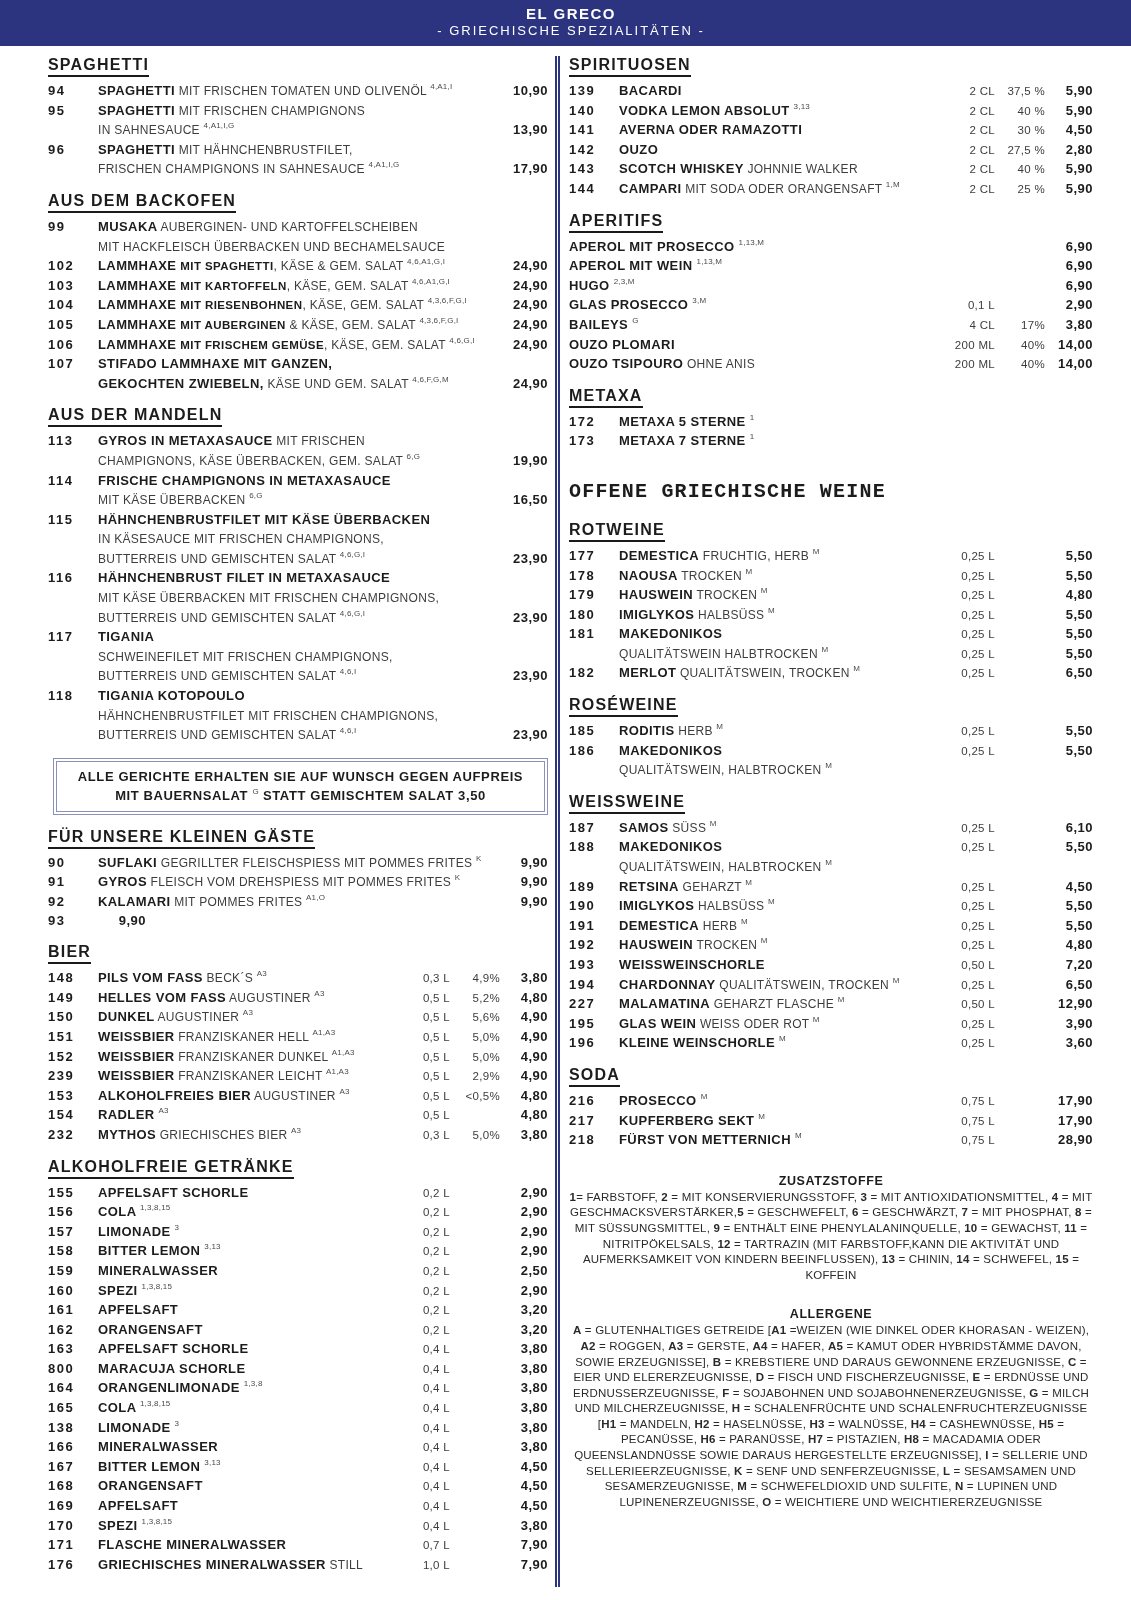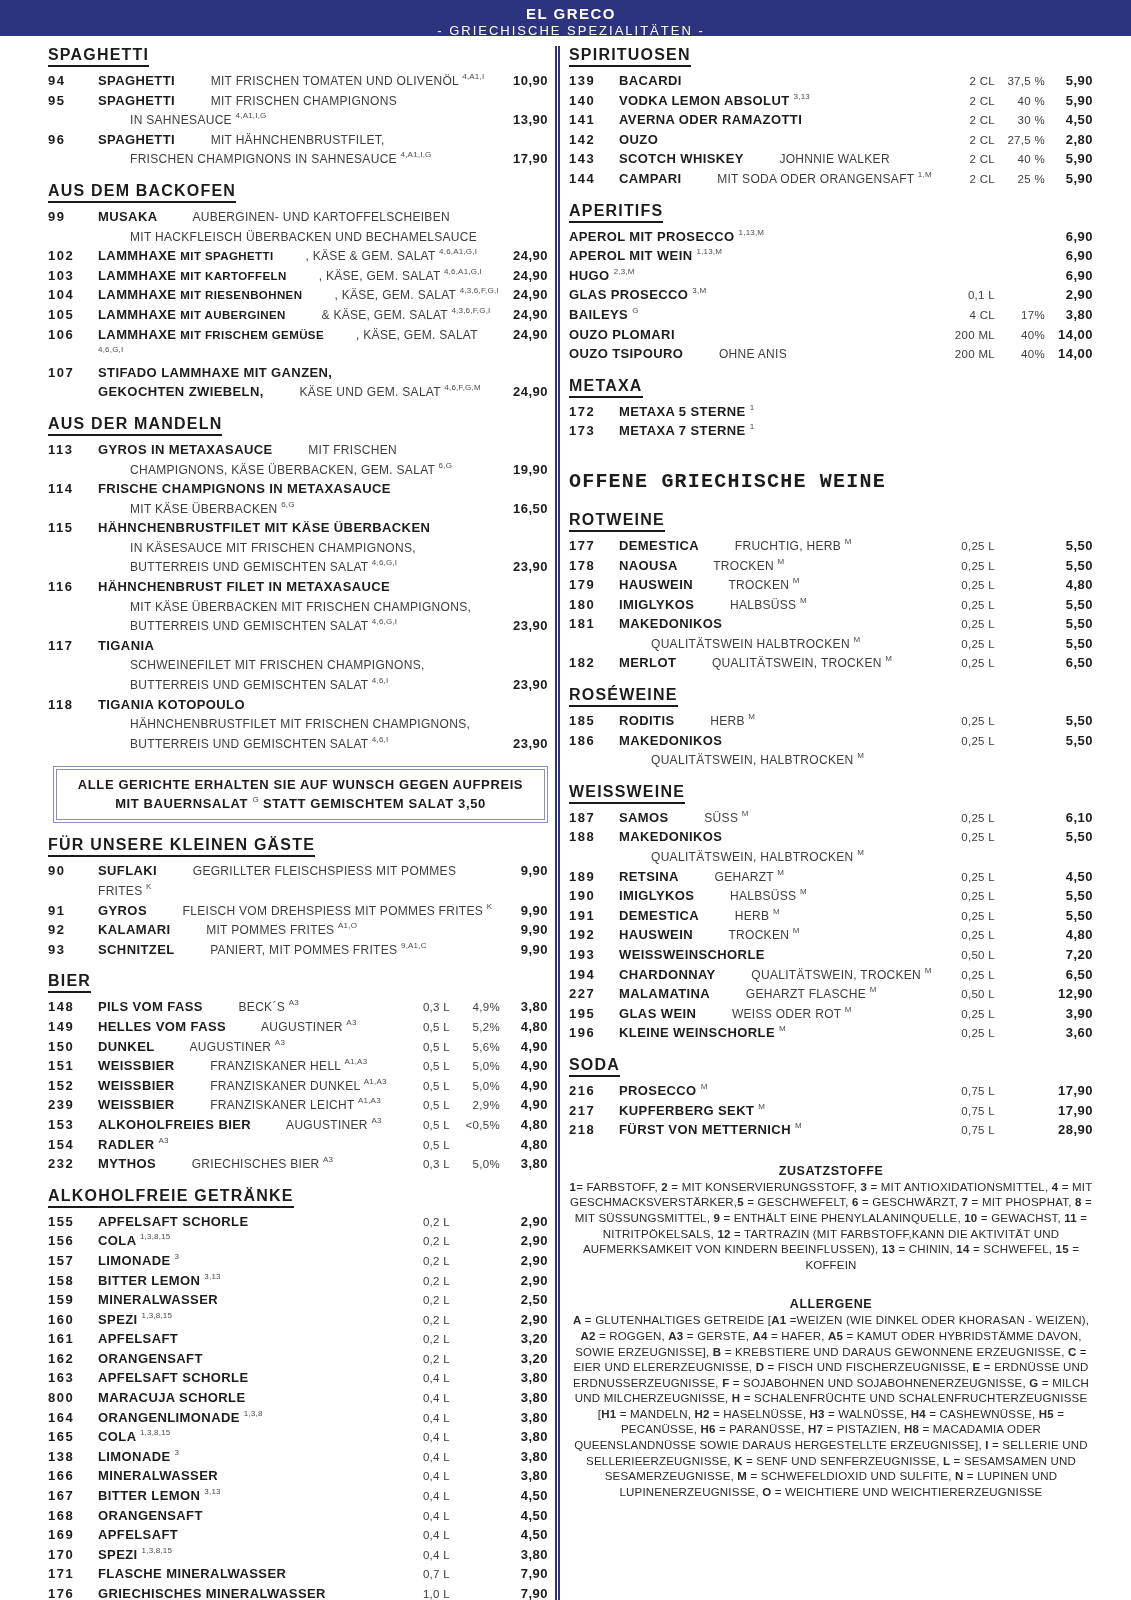--- a/index.html
+++ b/index.html
@@ -4,21 +4,21 @@
 <style>
   :root { --accent:#2c337f; --ink:#1c1c1c; --light:#3d3d3d; }
   * { margin:0; padding:0; box-sizing:border-box; }
   body {
     font-family:"Liberation Sans", sans-serif;
     background:#ffffff; color:var(--ink);
     width:1131px; height:1600px; overflow:hidden;
   }
   .header-bar {
     background:var(--accent); color:#fff; text-align:center;
-    padding:5px 0 7px 11px; height:36px;
+    padding:5px 0 7px 11px; height:46px;
   }
   .header-title { font-size:15px; font-weight:700; letter-spacing:1.5px; }
   .header-subtitle { font-size:13px; font-weight:400; letter-spacing:2px; margin-top:1px; }
   .columns { display:flex; padding:10px 38px 0 48px; align-items:stretch; }
   .col-left  { width:500px; flex:none; }
   .divider   { flex:none; width:0; border-left:5px double var(--accent); margin:0 9px 0 7px; }
   .col-right { flex:1; min-width:0; }
 
   .menu-section { margin-bottom:13px; }
   .section-title {
@@ -30,21 +30,21 @@
   .row { display:flex; align-items:baseline; line-height:18.6px; }
   .num { flex:none; width:50px; font-weight:700; font-size:13px; letter-spacing:1.5px; }
   .content { flex:1; min-width:0; }
   .cell { flex:none; text-align:right; }
   .size { width:58px; font-size:11.5px; color:var(--light); letter-spacing:0.3px; }
   .abv  { width:50px; font-size:11.5px; color:var(--light); letter-spacing:0.3px; }
   .price{ width:48px; font-size:13px; font-weight:700; letter-spacing:0.5px; }
 
   .seg-b  { font-weight:700; font-size:13px;   letter-spacing:0.4px; }
   .seg-sb { font-weight:700; font-size:11.5px; letter-spacing:0.4px; }
-  .seg-n  { font-weight:400; font-size:12px;   letter-spacing:0.3px; color:var(--light);padding-left:32px; }
+  .seg-n  { font-weight:400; font-size:12px;   letter-spacing:0.3px; color:var(--light); }
   sup.seg-s { font-size:8px; color:#4a4a4a; letter-spacing:0.2px; vertical-align:super; line-height:0; }
 
   .notice-box {
     border:4px double #8a90b8; text-align:center;
     padding:5px 4px 6px 4px; margin:10px 0 13px 5px;
   }
   .notice-line { line-height:18px; }
   .notice-line .seg-b { font-size:13px; letter-spacing:0.6px; }
 
   .footnote { text-align:center; margin-top:24px; }
@@ -234,21 +234,20 @@
           </div>
         </div><div class="menu-item">
           <div class="row">
             <div class="num">92</div>
             <div class="content"><span class="seg-b">KALAMARI</span><span class="seg-n"> MIT POMMES FRITES </span><sup class="seg-s">A1,O</sup></div>
             <div class="cell price">9,90</div>
           </div>
         </div><div class="menu-item">
           <div class="row">
             <div class="num">93</div>
-            <div class="content"><span class="seg-b">SCHNITZEL</span><span class="seg-n"> PANIERT, MIT POMMES FRITES </span><sup class="seg-s">9,A1,C</sup></div>
             <div class="cell price">9,90</div>
           </div>
         </div></section>
       <section class="menu-section"><div class="section-title">BIER</div><br><div class="menu-item">
           <div class="row">
             <div class="num">148</div>
             <div class="content"><span class="seg-b">PILS VOM FASS</span><span class="seg-n"> BECK´S </span><sup class="seg-s">A3</sup></div>
             <div class="cell size">0,3 L</div>
             <div class="cell abv">4,9%</div>
             <div class="cell price">3,80</div>

